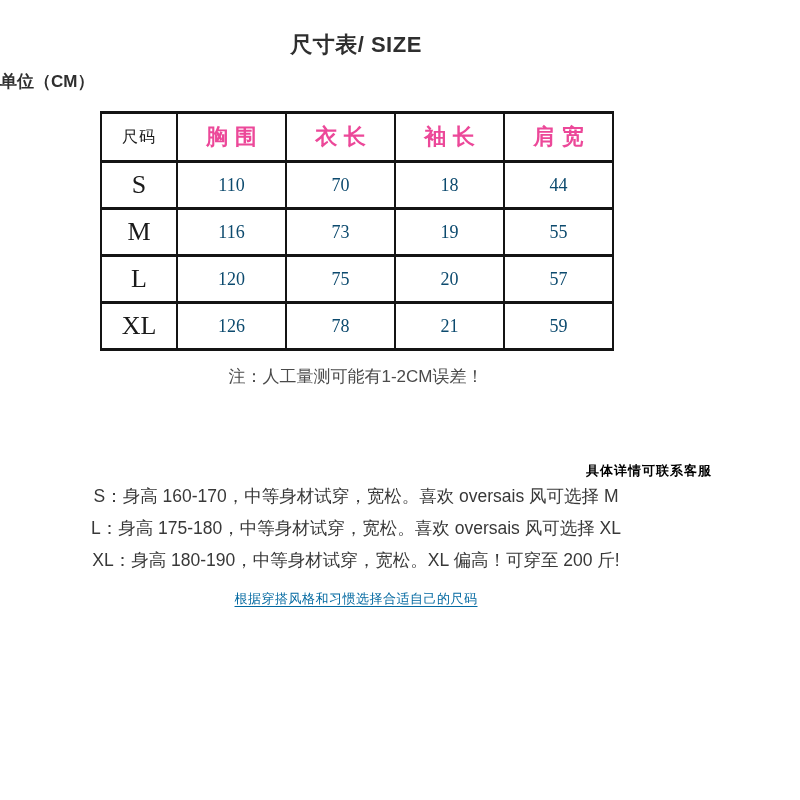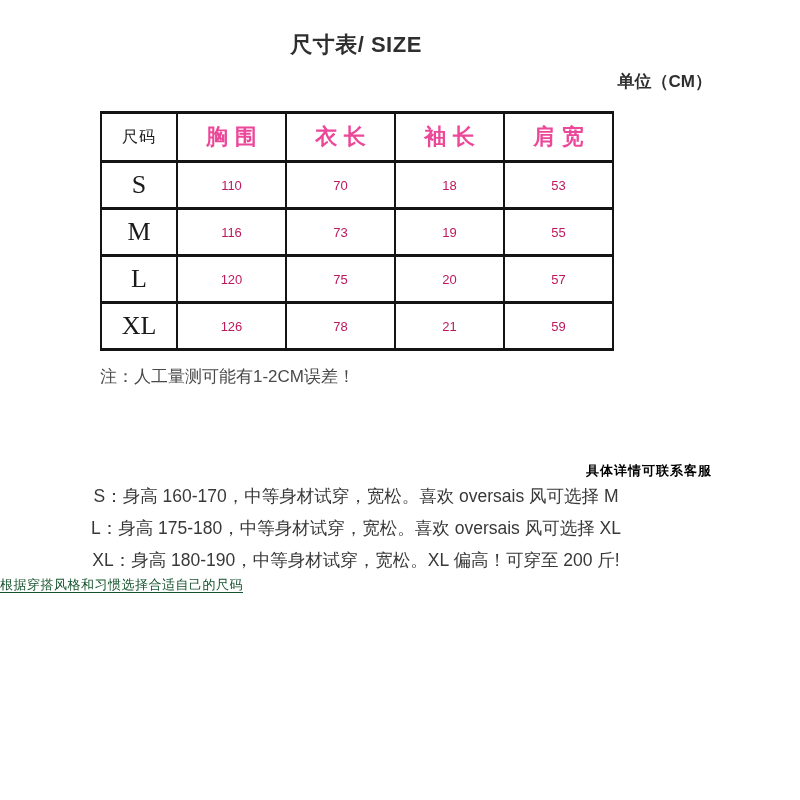--- a/index.html
+++ b/index.html
@@ -18,21 +18,21 @@
   .title {
     padding-top: 30px;
     text-align: center;
     font-size: 22px;
     font-weight: bold;
     color: #2f2f2f;
     letter-spacing: 0.5px;
   }
   .unit {
     margin-top: 10px;
-    text-align: right;
+    text-align: left;
     font-size: 17px;
     font-weight: bold;
     color: #2f2f2f;
   }
   .size-table-wrap {
     width: 512px;
     margin: 18px auto 0 auto;
   }
   table.size-table {
     border-collapse: collapse;
@@ -66,50 +66,51 @@
     letter-spacing: 0.30em;
     text-indent: 0.30em;
   }
   .td-letter {
     font-family: "Liberation Serif", serif;
     font-size: 26px;
     font-weight: normal;
     color: #1a1a1a;
   }
   .td-num {
-    font-family: Liberation Sans, sans-serif;
-    font-size: 13px;
-    color: #be185d;
+    font-family: Liberation Serif, serif;
+    font-size: 18px;
+    color: #0c4a6e;
   }
   .note {
     width: 512px;
     margin: 14px auto 0 auto;
-    text-align: left;
+    text-align: center;
     font-size: 17px;
     color: #4a4a4a;
   }
   .contact {
     margin-top: 74px;
     text-align: right;
     font-size: 13px;
     font-weight: bold;
     color: #000000;
     letter-spacing: 1px;
     padding-left: 28px;
   }
   .recs {
     text-align: center;
     font-size: 17.5px;
     color: #383838;
     line-height: 32px;
   }
   .footer-tip {
-    margin-top: 0;
+    margin-top: 14px;
+    text-align: center;
     font-size: 13px;
-    color: #14532d;
+    color: #0369a1;
     text-decoration: underline;
     text-underline-offset: 3px;
     letter-spacing: 0.5px;
   }
 </style>
 </head>
 <body>
 
 <div class="page">
 
@@ -131,21 +132,21 @@
           <th class="th-measure">胸围</th>
           <th class="th-measure">衣长</th>
           <th class="th-measure">袖长</th>
           <th class="th-measure">肩宽</th>
         </tr>
         <tr>
           <td class="td-letter">S</td>
           <td class="td-num">110</td>
           <td class="td-num">70</td>
           <td class="td-num">18</td>
-          <td class="td-num">53</td>
+          <td class="td-num">44</td>
         </tr>
         <tr>
           <td class="td-letter">M</td>
           <td class="td-num">116</td>
           <td class="td-num">73</td>
           <td class="td-num">19</td>
           <td class="td-num">55</td>
         </tr>
         <tr>
           <td class="td-letter">L</td>

